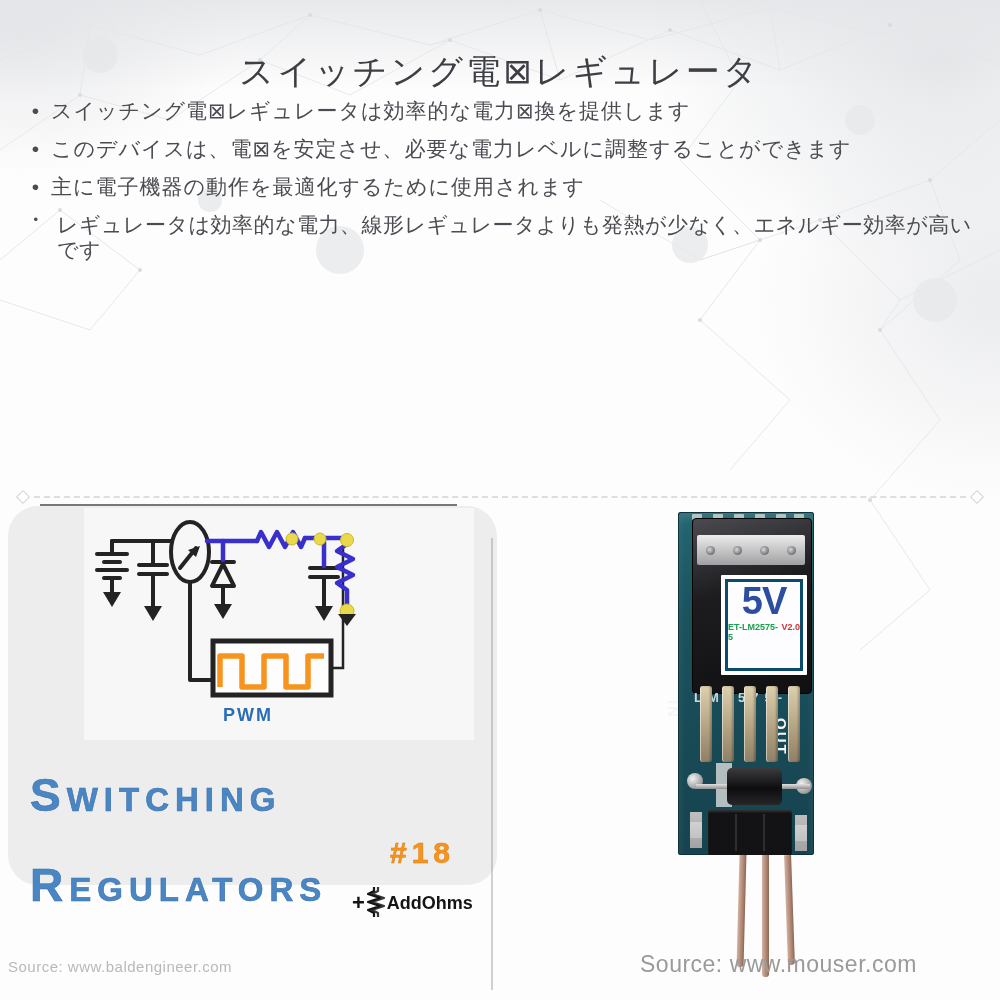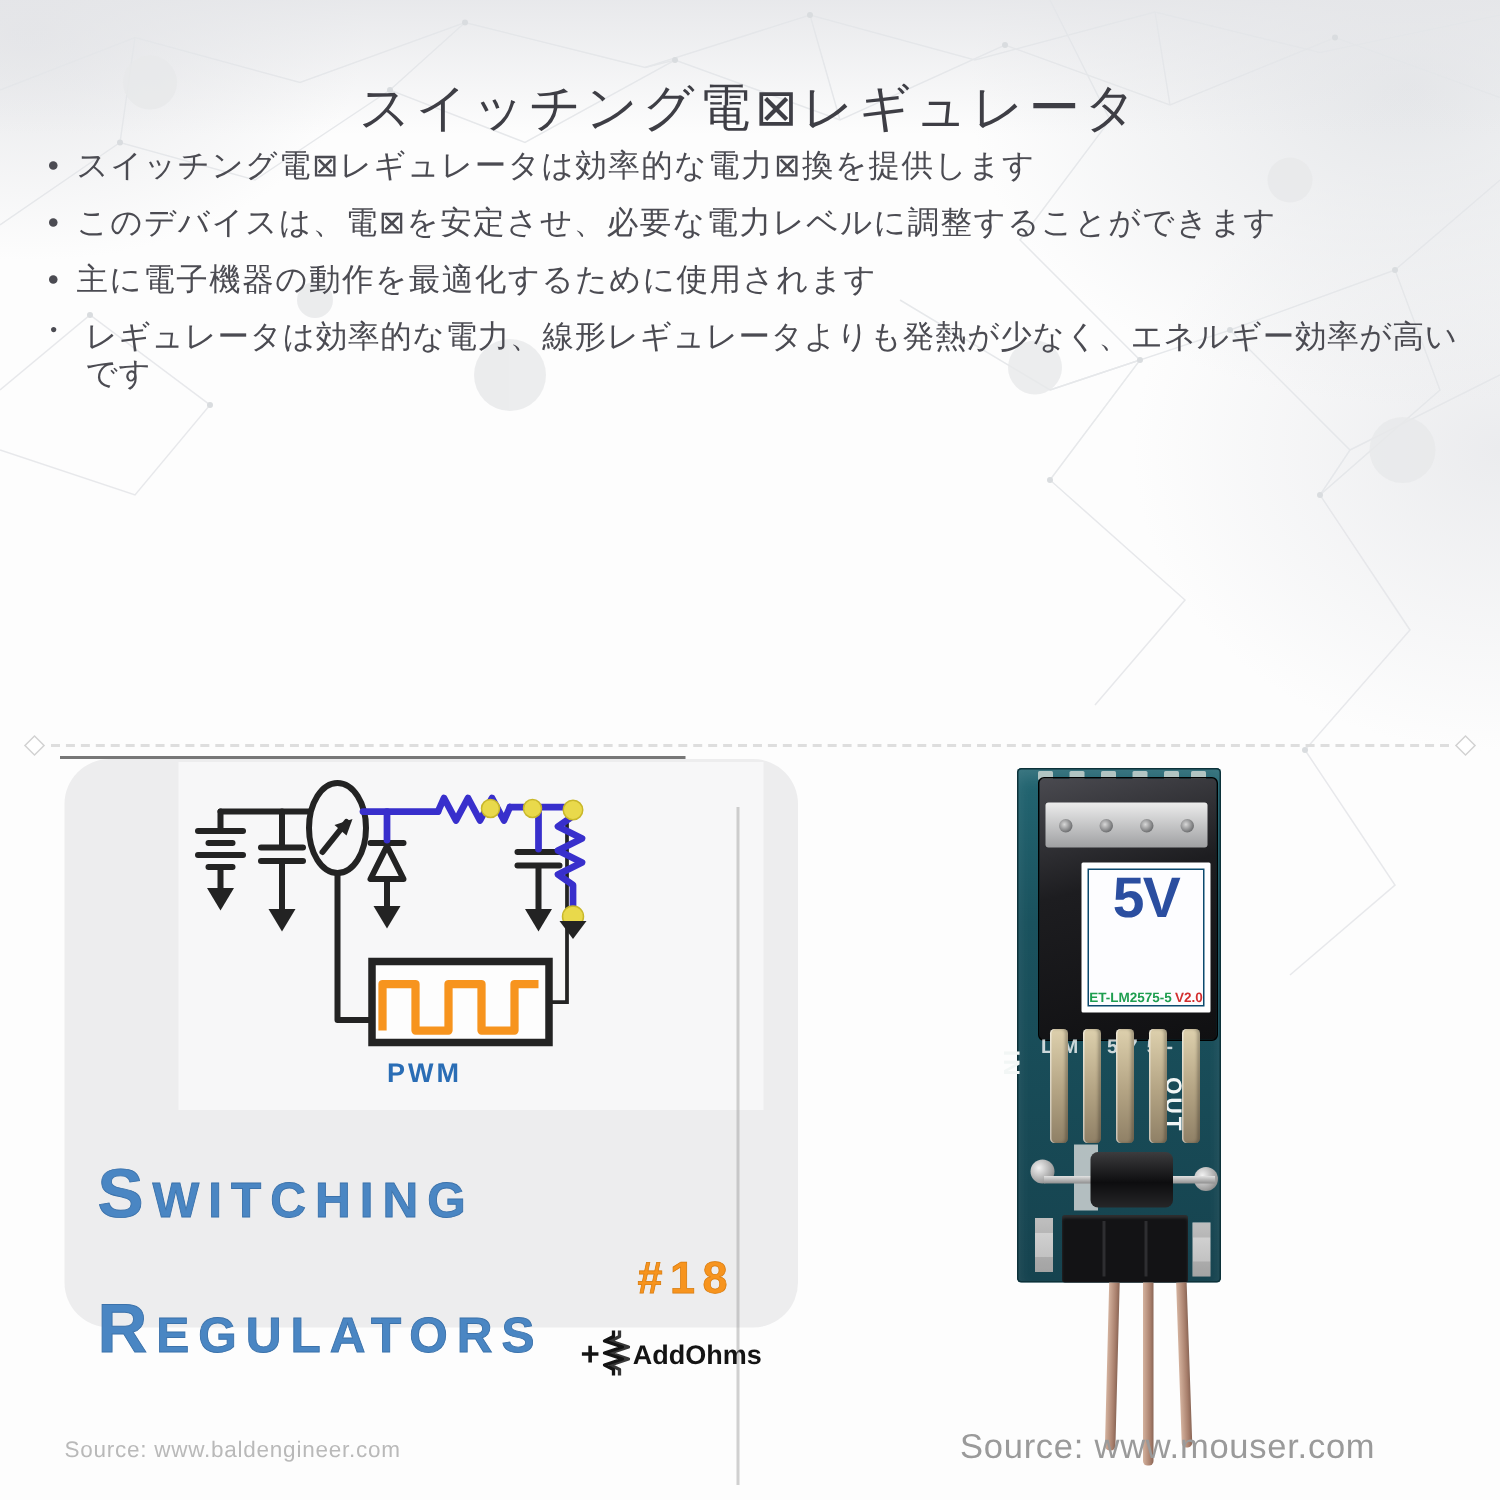--- a/index.html
+++ b/index.html
@@ -30,21 +30,21 @@
   .bullet.b4{margin-top:3px;letter-spacing:.5px;}
   .bullet.b4 .dot{font-size:13px;line-height:13px;margin-top:1px;padding-left:0px;}
   .bullet.b4 .btxt{padding-left:6px;}
   
   .divider{position:absolute;left:34px;right:34px;top:496px;border-top:2px dashed #dedede;}
   .diamond{position:absolute;top:492px;width:8px;height:8px;border:1.5px solid #d2d2d2;
     background:#fff;transform:rotate(45deg);}
   .diamond.dl{left:18px;} .diamond.dr{right:18px;}
   
   .left-card{position:absolute;left:8px;top:506px;width:489px;height:379px;
-    background:#ededee;border-radius:30px;margin-left:35px;}
+    background:#ededee;border-radius:30px;}
   .card-topline{position:absolute;left:40px;top:504px;width:417px;height:2px;background:#4a4a4a;opacity:.75;}
   .card-rightline{position:absolute;left:491px;top:538px;height:452px;width:2px;background:#9a9a9a;opacity:.45;}
   .circuit-panel{position:absolute;left:76px;top:2px;width:390px;height:232px;background:#f7f7f8;}
   .pwm-label{position:absolute;left:180px;top:199px;width:120px;text-align:center;
     font-size:18px;font-weight:bold;color:#2a6db5;letter-spacing:2px;}
   .sw-line{position:absolute;left:22px;font-weight:bold;color:#4a86c3;
     letter-spacing:6px;font-size:33px;-webkit-text-stroke:.6px #3b72ab;}
   .sw-line::first-letter{font-size:46px;}
   .sw-line.l1{top:262px;}
   .sw-line.l2{top:352px;}
@@ -62,22 +62,22 @@
     box-shadow:inset 0 0 0 1px #0d323a, inset 0 6px 10px rgba(255,255,255,.12);}
   .pcb-pad{position:absolute;top:2px;width:10px;height:6px;background:#c8d3cf;opacity:.85;border-radius:1px;}
   .package{position:absolute;left:14px;top:6px;width:118px;height:174px;border-radius:4px;
     background:linear-gradient(165deg,#4a4a50,#1d1d20 40%,#101012);border:1px solid #000;}
   .tab{position:absolute;left:4px;top:16px;width:108px;height:30px;border-radius:2px;
     background:linear-gradient(180deg,#ececec,#9fa0a2);display:flex;justify-content:space-around;align-items:center;}
   .tab-hole{width:9px;height:9px;border-radius:50%;
     background:radial-gradient(circle at 40% 40%, #d8d8d8, #6f7072 70%);}
   .module-label{position:absolute;left:28px;top:56px;width:86px;height:100px;background:#fff;
     padding:4px;box-sizing:border-box;border-radius:1px;}
-  .label-inner{border:1px solid #0c4a6e;height:100%;box-sizing:border-box;
-    display:flex;flex-direction:column;align-items:center;justify-content:space-between;gap:2px;background:#fdfdff;}
+  .label-inner{border:3px solid #0c4a6e;height:100%;box-sizing:border-box;
+    display:flex;flex-direction:column;align-items:center;justify-content:flex-start;gap:2px;background:#fdfdff;}
   .volt{font-size:38px;font-weight:bold;color:#2b4ea0;line-height:38px;letter-spacing:-1px;}
   .part-row{display:flex;gap:2px;align-items:baseline;}
   .part-no{font-size:9px;font-weight:bold;color:#1e9e4f;}
   .part-ver{font-size:9px;font-weight:bold;color:#d32f2f;}
   .pin{position:absolute;top:174px;width:12px;height:76px;z-index:2;border-radius:3px;
     background:linear-gradient(180deg,#ddd0ad,#b3a383 55%,#8f8066);
     box-shadow:inset 1px 0 0 rgba(255,255,255,.5), inset -2px 0 2px rgba(0,0,0,.25);}
   .chip-marking{position:absolute;left:16px;top:178px;width:108px;z-index:1;overflow:hidden;
     color:rgba(255,255,255,.78);font-size:13px;font-weight:bold;letter-spacing:6px;white-space:nowrap;}
   .pin-in{position:absolute;left:4px;top:188px;transform:rotate(90deg);transform-origin:left top;

